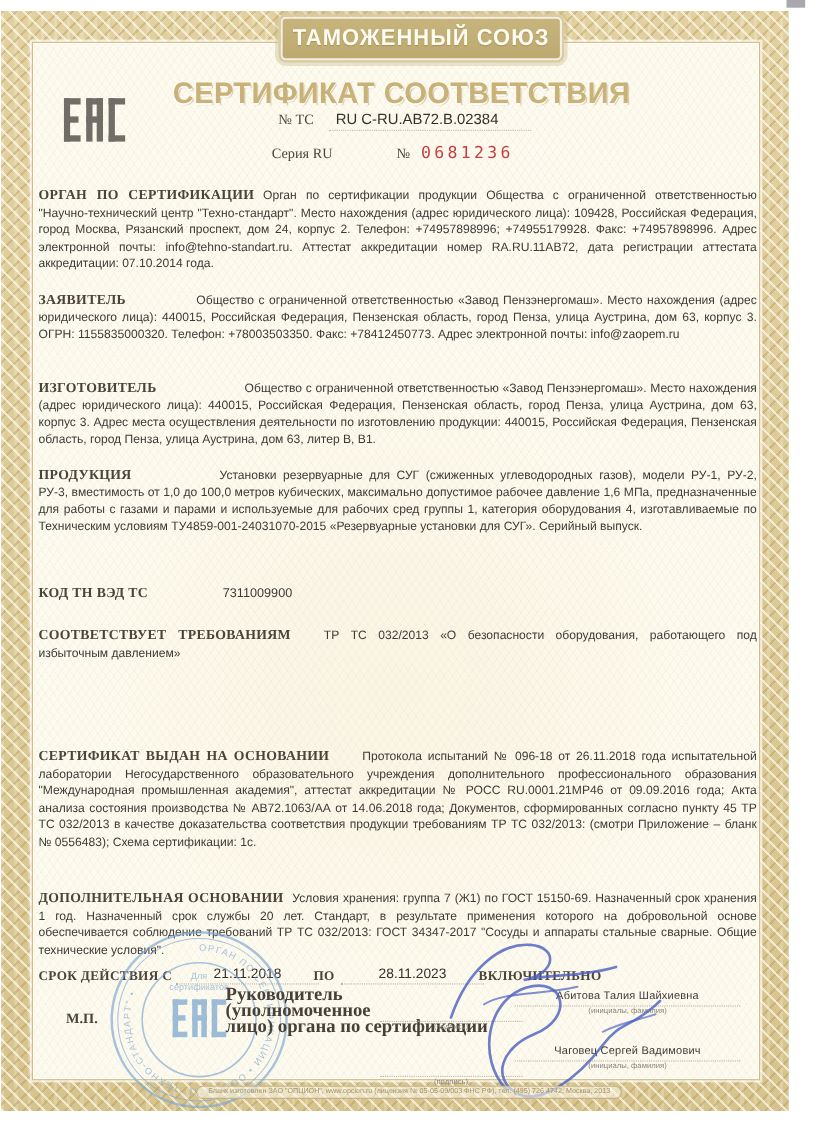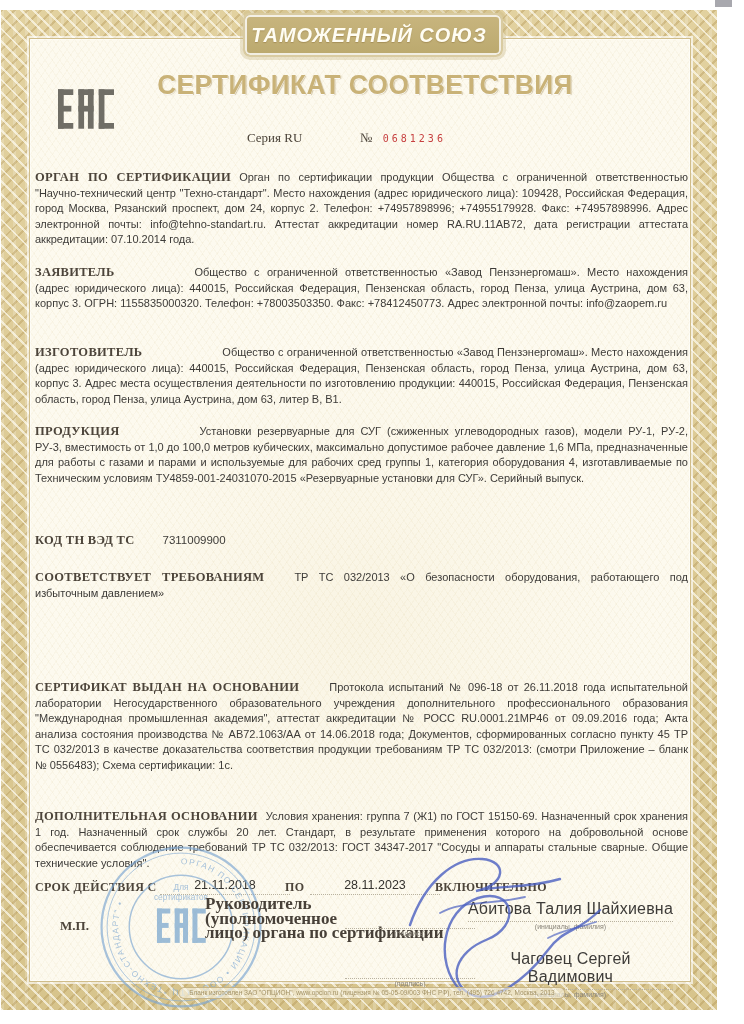--- a/index.html
+++ b/index.html
@@ -16,52 +16,52 @@
     border:1px solid #d0bd8a;
     box-shadow:0 0 0 2px rgba(255,255,255,.65), inset 0 0 0 1px rgba(255,255,255,.5);
     background-color:#fdfaef;
     background-image:
       repeating-linear-gradient(55deg, rgba(209,188,130,.08) 0 1px, rgba(0,0,0,0) 1px 6px),
       repeating-linear-gradient(-55deg, rgba(209,188,130,.08) 0 1px, rgba(0,0,0,0) 1px 6px),
       radial-gradient(circle at 50% 62%, rgba(222,202,142,.12), rgba(0,0,0,0) 42%);}
   .artifact{position:absolute;left:715px;top:0;width:17px;height:7px;background:#a8a8ae;}
 
   
-  .banner{position:absolute;left:243px;top:13px;width:256px;height:40px;border-radius:7px;
+  .banner{position:absolute;left:253px;top:13px;width:256px;height:40px;border-radius:7px;
     background:linear-gradient(#c8b57e,#bba96e);border:2px solid #d9cba1;
     box-shadow:inset 0 0 0 2px rgba(255,255,255,.8), 0 0 0 3px rgba(198,180,130,.35);
-    display:flex;align-items:center;justify-content:flex-start;font-style:italic;}
+    display:flex;align-items:center;justify-content:center;}
   .banner span{font-weight:bold;font-size:21px;color:#fffdf3;letter-spacing:1px;
     transform:scaleX(.95);text-shadow:0 1px 1px rgba(145,120,65,.55);
     font-family:"Liberation Sans",sans-serif;}
   .title{position:absolute;left:40px;width:650px;top:70px;text-align:center;
     font-weight:bold;font-size:27px;color:#c9b277;letter-spacing:.5px;transform:scaleX(.97);
     text-shadow:0 1px 0 rgba(255,255,255,.9), 1px 1px 1px rgba(160,135,80,.5);
     font-family:"Liberation Sans",sans-serif;}
   .certline{position:absolute;left:253px;top:101px;font-family:"Liberation Serif",serif;
     font-size:13px;color:#4c443a;}
   .certline .val{display:inline-block;min-width:172px;margin-left:14px;padding:0 6px 2px;
     border-bottom:1px dotted #c2b89f;font-family:"Liberation Sans",sans-serif;
     font-size:13.5px;color:#34322e;}
   .serline{position:absolute;left:247px;top:130px;font-family:"Liberation Serif",serif;
     font-size:13px;color:#4c443a;}
   .serline .nosign{margin-left:58px;}
   .serline .red{margin-left:10px;font-family:"DejaVu Sans Mono",monospace;
-    font-size:10px;letter-spacing:3px;color:#c74040;}
+    font-size:15px;letter-spacing:3px;color:#c74040;}
   .eac-logo{position:absolute;left:58px;top:80px;opacity:.85;}
 
   
   .sec{position:absolute;left:35px;width:653px;font-size:11px;line-height:15.5px;
     color:#3d3b38;text-align:justify;font-family:"Liberation Sans",sans-serif;}
   .sec .h{font-family:"Liberation Serif",serif;font-weight:bold;font-size:12.5px;
     color:#4c443a;letter-spacing:.3px;}
-  .g-sm{margin-right:8px}.g-md{margin-right:30px}.g-lg{margin-right:80px}.g-xl{margin-right:80px}
+  .g-sm{margin-right:8px}.g-md{margin-right:30px}.g-lg{margin-right:80px}.g-xl{margin-right:64px}
   .kv{position:absolute;left:35px;}
   .kv .h{font-family:"Liberation Serif",serif;font-weight:bold;font-size:12.5px;color:#4c443a;letter-spacing:.3px;}
-  .kv .v{margin-left:28px;font-size:11.5px;color:#3d3b38;}
+  .kv .v{margin-left:68px;font-size:11.5px;color:#3d3b38;}
 
   
   .validity{position:absolute;left:35px;top:880px;width:660px;height:22px;}
   .validity .lab{position:absolute;font-family:"Liberation Serif",serif;font-weight:bold;
     font-size:12px;color:#4c443a;letter-spacing:.3px;white-space:nowrap;}
   .v-label{left:0;top:0;}
   .v-po{left:250px;top:0;}
   .v-incl{left:400px;top:0;}
   .vdate{position:absolute;top:-2px;width:130px;text-align:center;border-bottom:1px dotted #b9b2a0;
     font-size:12.5px;color:#34322e;padding-bottom:2px;}
@@ -72,21 +72,21 @@
     font-weight:bold;font-size:13px;color:#4c443a;}
   .role{position:absolute;left:205px;width:240px;font-family:"Liberation Serif",serif;
     font-weight:bold;font-size:17px;line-height:14.5px;color:#474038;}
   .role-1{top:897px;} .role-2{top:947px;}
   .sigcol{position:absolute;left:345px;width:130px;text-align:center;}
   .sig-1{top:904px;} .sig-2{top:954px;}
   .sline{height:24px;border-bottom:1px dotted #b9b2a0;}
   .scap{font-size:7px;color:#8a857a;padding-top:1px;}
   .namecol{position:absolute;left:468px;width:205px;text-align:center;}
   .name-1{top:900px;} .name-2{top:950px;}
-  .nm{font-size:16px;color:#3d3b38;letter-spacing:.2px;border-bottom:1px dotted #b9b2a0;padding-bottom:3px;}
+  .nm{font-size:10px;color:#3d3b38;letter-spacing:.2px;border-bottom:1px dotted #b9b2a0;padding-bottom:3px;}
   .ncap{font-size:7px;color:#8a857a;padding-top:1px;}
 
   .stamp{position:absolute;left:96px;top:842px;opacity:.68;pointer-events:none;}
   .ink{position:absolute;pointer-events:none;}
   .ink-1{left:400px;top:853px;}
   .ink-2{left:428px;top:888px;}
 
   .footer{position:absolute;left:50%;transform:translateX(-50%);top:987px;
     font-size:6.5px;color:#a39266;white-space:nowrap;
     border:1px solid rgba(190,170,120,.85);border-radius:7px;
@@ -116,20 +116,23 @@
       <rect x="32" y="0" width="24" height="9"></rect>
         <rect x="32" y="26" width="24" height="9"></rect>
       <rect x="64" y="0" width="9" height="62"></rect>
         <rect x="64" y="0" width="24" height="9"></rect>
       <rect x="64" y="53" width="24" height="9"></rect>
     </g>
   </svg>
 
   <div class="title">СЕРТИФИКАТ СООТВЕТСТВИЯ</div>
 
+  <div class="certline">
+    <span>№ ТС</span><span class="val">RU C-RU.АВ72.В.02384</span>
+  </div>
 
   <div class="serline">
     <span>Серия RU</span><span class="nosign">№</span><span class="red">0681236</span>
   </div>
 
   <p class="sec" style="top:159px">
     <span class="h g-sm">ОРГАН ПО СЕРТИФИКАЦИИ</span><span>Орган по сертификации продукции Общества с ограниченной ответственностью "Научно-технический центр "Техно-стандарт". Место нахождения (адрес юридического лица): 109428, Российская Федерация, город Москва, Рязанский проспект, дом 24, корпус 2. Телефон: +74957898996; +74955179928. Факс: +74957898996. Адрес электронной почты: info@tehno-standart.ru. Аттестат аккредитации номер RA.RU.11АВ72, дата регистрации аттестата аккредитации: 07.10.2014 года.</span>
   </p>
 
   <p class="sec" style="top:254px">

